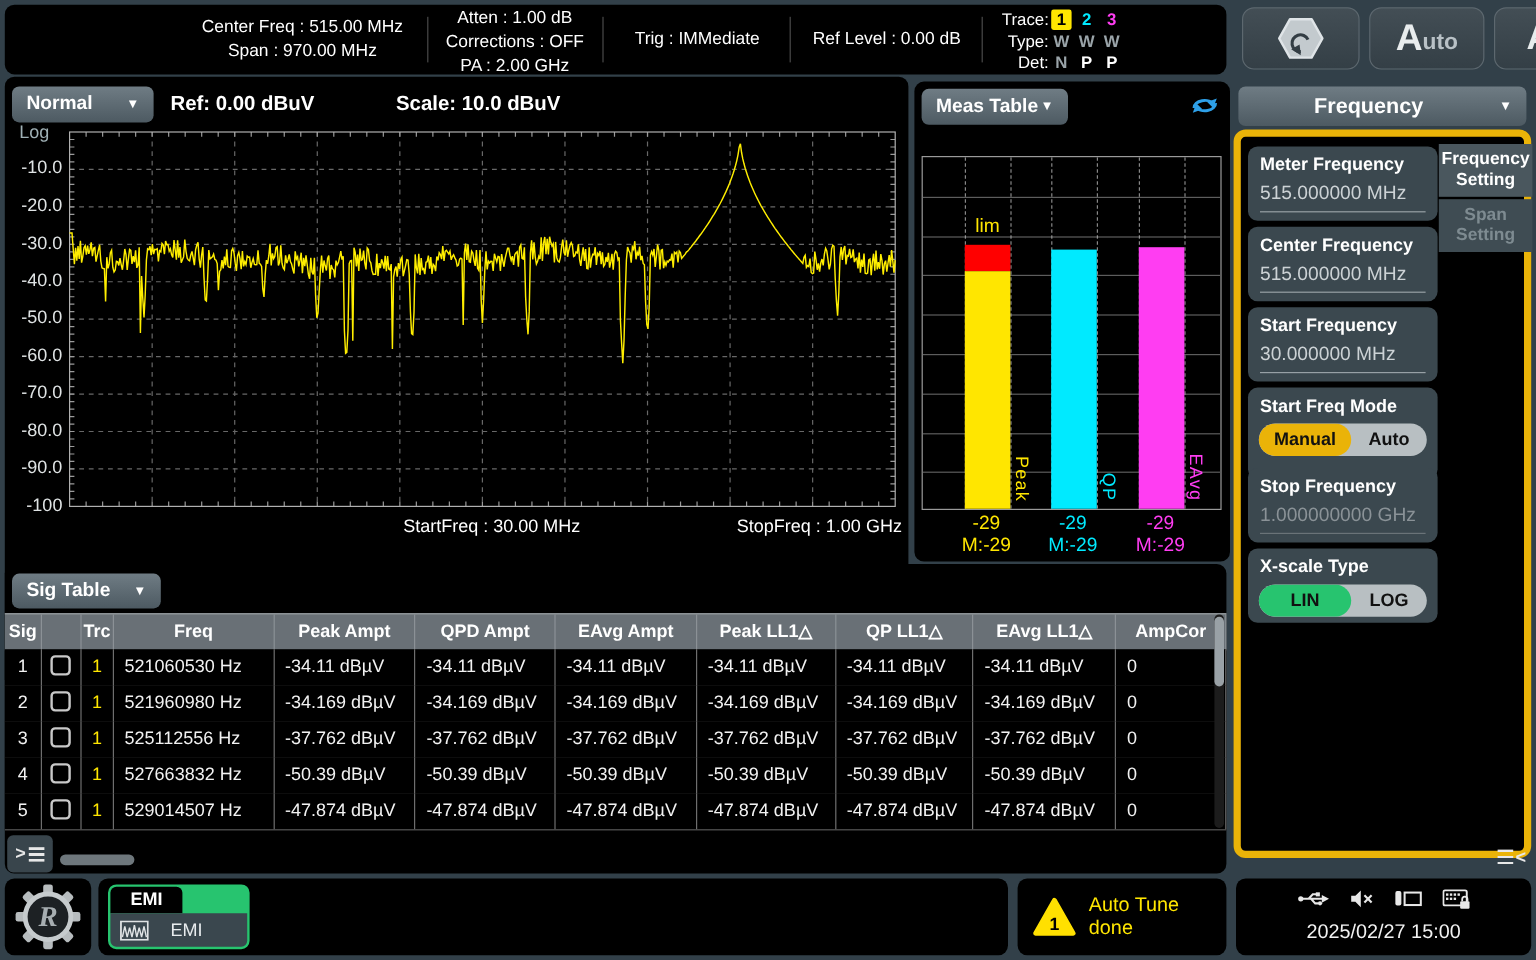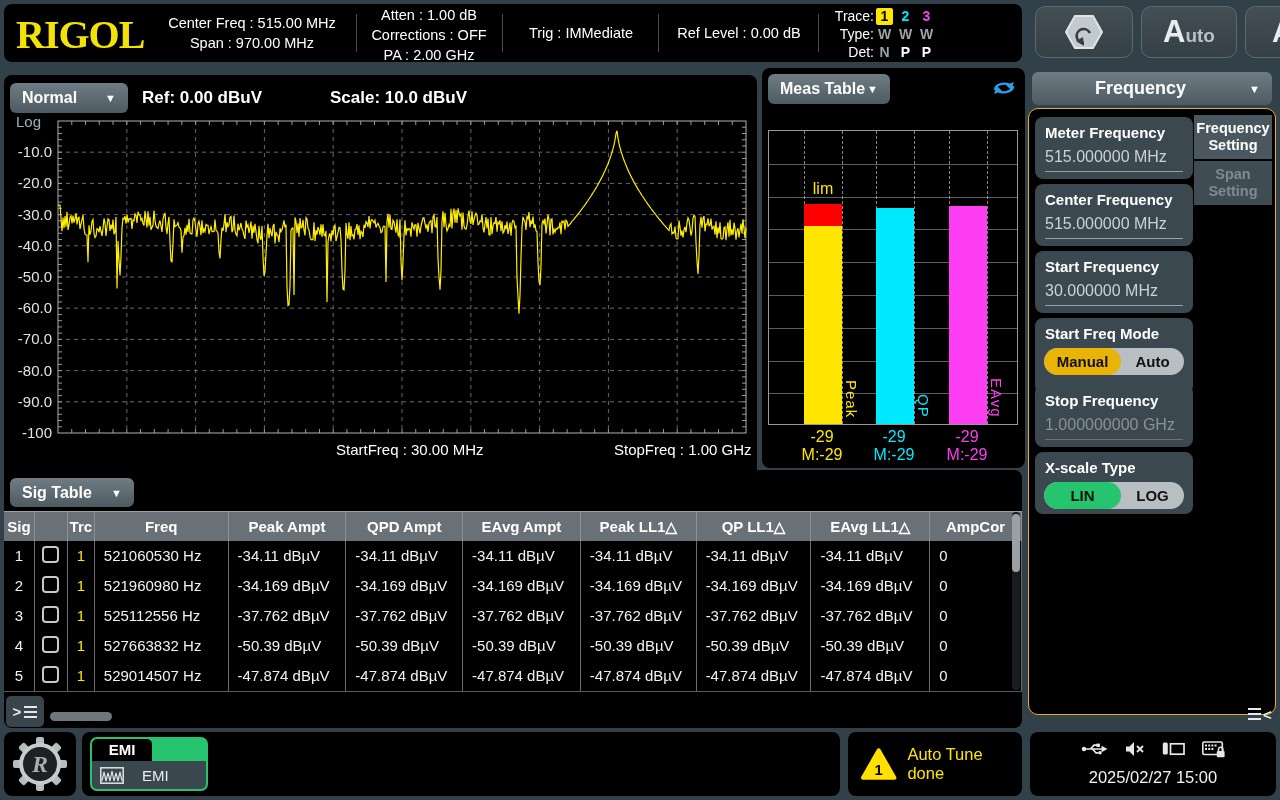--- a/index.html
+++ b/index.html
@@ -53,22 +53,20 @@
   .bars3{display:inline-block;width:13px;height:12px;
     background:linear-gradient(#e8e8e8 2px,transparent 2px,transparent 5px,#e8e8e8 5px,#e8e8e8 7px,transparent 7px,transparent 10px,#e8e8e8 10px)}
   .scrollthumb{position:absolute;background:#99a1a6;border-radius:4px}
 </style>
 </head>
 <body>
 
 <div id="screen">
 
   <div class="panel" style="left:4px;top:4px;width:1018px;height:58px">
-    <div class="abs" style="left:12px;top:7px;font-family:'Liberation Serif',serif;font-weight:bold;
-         font-size:40px;letter-spacing:-1px;color:#f2e205">RIGOL</div>
     <div class="abs" style="left:150px;top:9px;width:196px">
       <div class="hline">Center Freq : 515.00 MHz</div>
       <div class="hline">Span : 970.00 MHz</div>
     </div>
     <div class="hdiv" style="left:352px"></div>
     <div class="abs" style="left:356px;top:1px;width:138px">
       <div class="hline">Atten : 1.00 dB</div>
       <div class="hline">Corrections : OFF</div>
       <div class="hline">PA : 2.00 GHz</div>
     </div>
@@ -107,21 +105,21 @@
     </svg>
   </div>
   <div class="topbtn" style="left:1141px;width:96px">
     <span style="font-size:31px;font-weight:bold;color:#e8eced">A</span>
       <span style="font-size:19px;font-weight:bold;color:#b9c1c6;margin-top:8px">uto</span>
   </div>
   <div class="topbtn" style="left:1245px;width:60px;justify-content:flex-start;overflow:hidden">
     <span style="font-size:29px;font-weight:bold;color:#e8eced;margin-left:26px">A</span>
   </div>
 
-  <div class="panel" style="left:4px;top:75px;width:753px;height:510px">
+  <div class="panel" style="left:4px;top:64px;width:753px;height:510px">
     <div class="pill" style="left:6px;top:8px;width:118px;height:30px">
       <span class="lbl">Normal</span>
       <span class="tri">▼</span>
     </div>
     <div class="abs" style="left:138px;top:13px;color:#fff;font-size:17px;font-weight:bold">Ref: 0.00 dBuV</div>
     <div class="abs" style="left:326px;top:13px;color:#fff;font-size:17px;font-weight:bold">Scale: 10.0 dBuV</div>
     <div class="abs" style="left:12px;top:38px;color:#9fb0b5;font-size:15px">Log</div>
     <div id="spec-ylabels" class="abs" style="left:0;top:0;width:48px;height:400px">
         <div class="yl" style="top: 76.2px; left: 0px;">-10.0</div>
         <div class="yl" style="top: 107.4px; left: 0px;">-20.0</div>
@@ -404,21 +402,21 @@
           <div>-29</div>
           <div>M:-29</div>
         </div>
       </div>
   </div>
 
   <div class="pill" style="left:1032px;top:72px;width:240px;height:33px">
     <span style="flex:1;text-align:center;font-size:18px">Frequency</span>
     <span class="tri">▼</span>
   </div>
-  <div class="panel" style="left:1028px;top:108px;width:248px;height:607px;border:1px solid #eab308;border-radius:10px">
+  <div class="panel" style="left:1028px;top:108px;width:248px;height:607px;border:6px solid #eab308;border-radius:10px">
     <div id="menu-cards">
         <div class="card" style="top: 8px; height: 62px;">
           <div class="cl">Meter Frequency</div>
           <div class="cv">515.000000 MHz</div>
           <div class="cu" style="background: rgb(151, 160, 165);"></div>
         </div>
         <div class="card" style="top: 75px; height: 62px;">
           <div class="cl">Center Frequency</div>
           <div class="cv">515.000000 MHz</div>
           <div class="cu" style="background: rgb(151, 160, 165);"></div>

